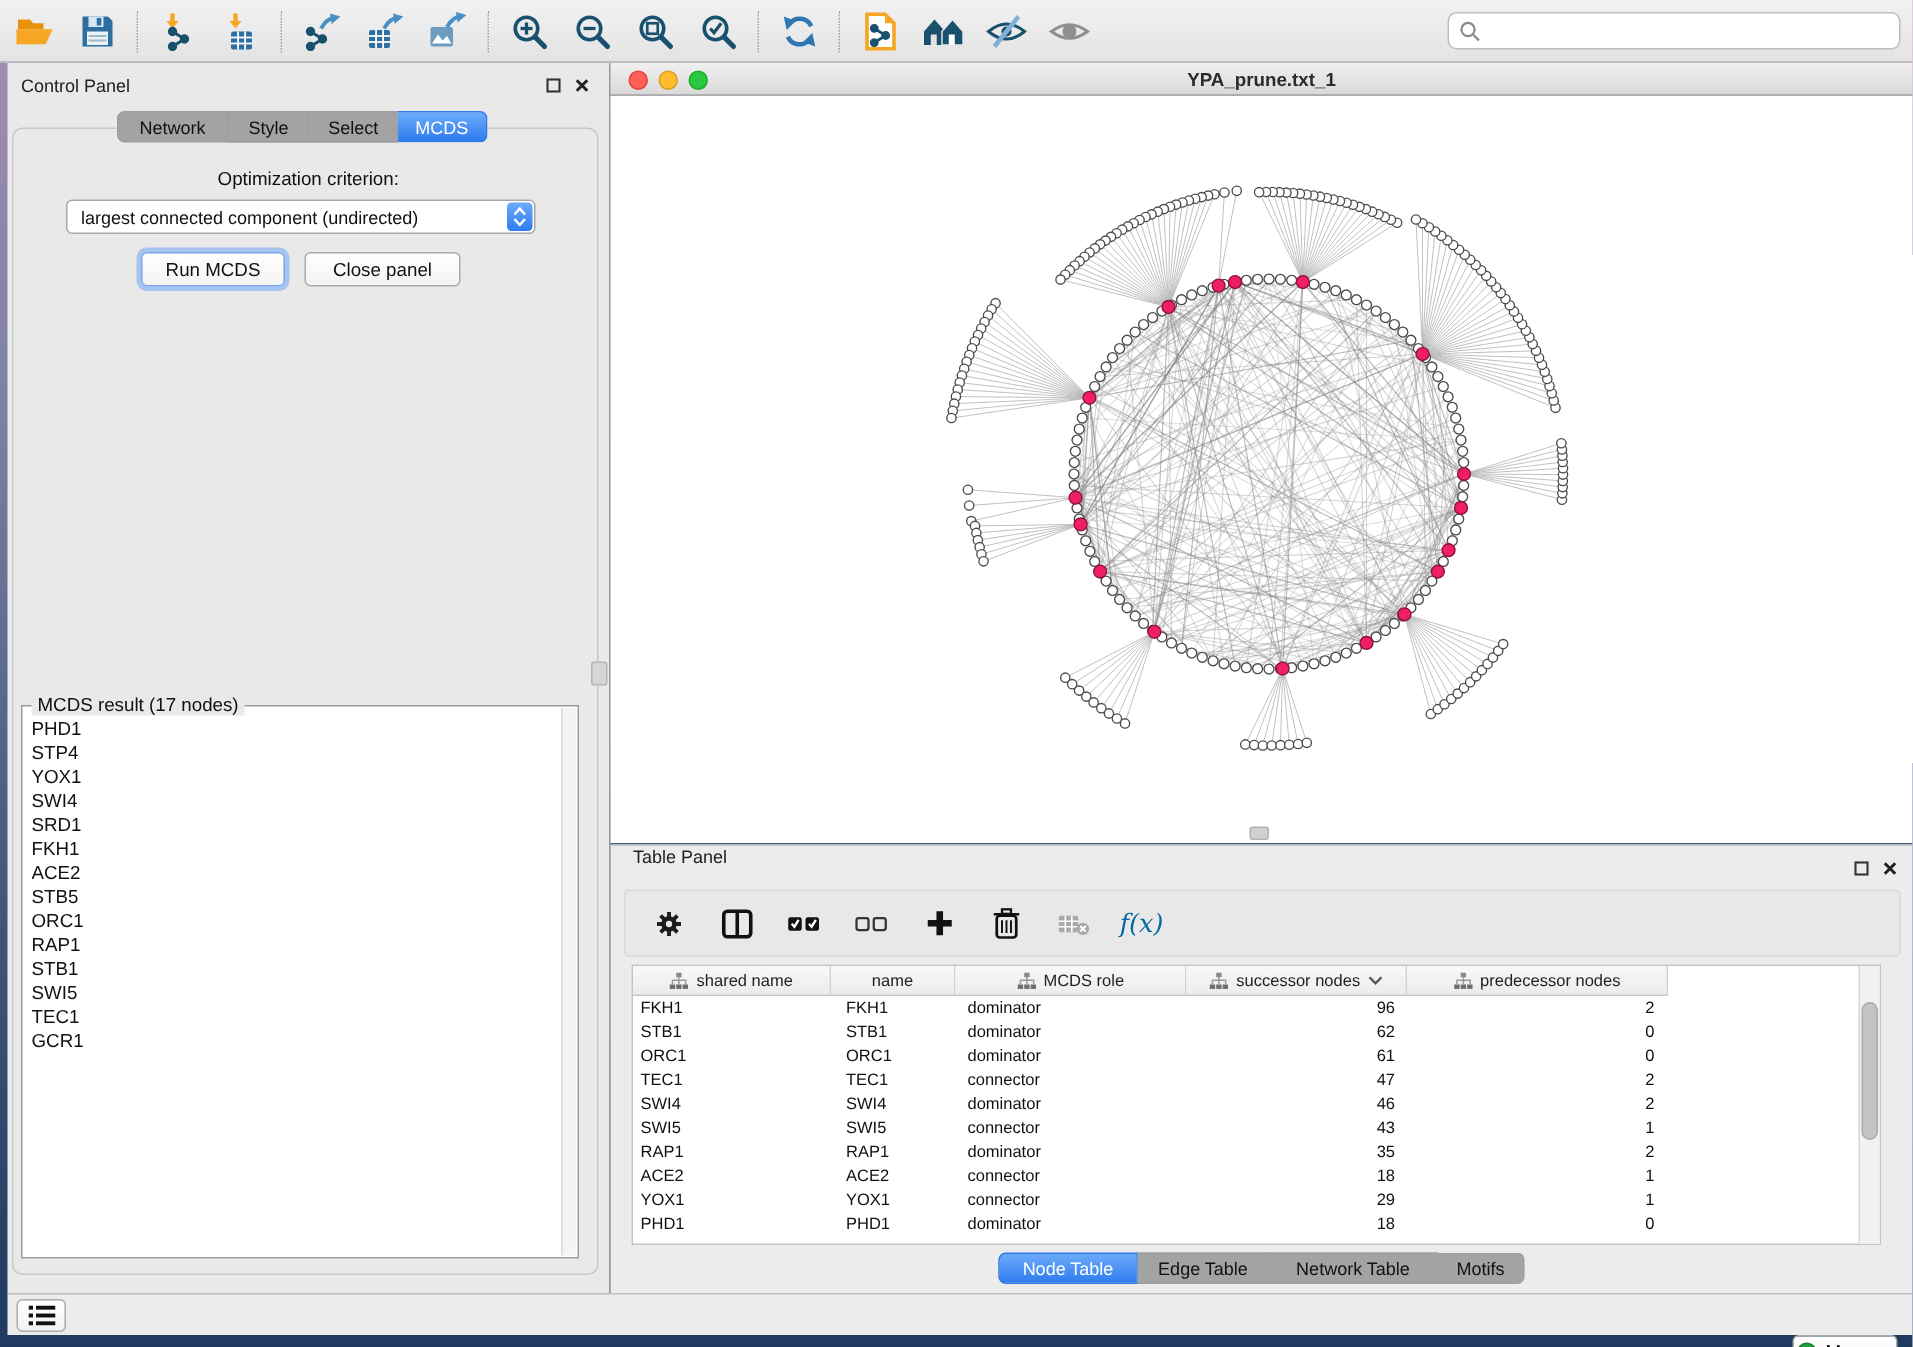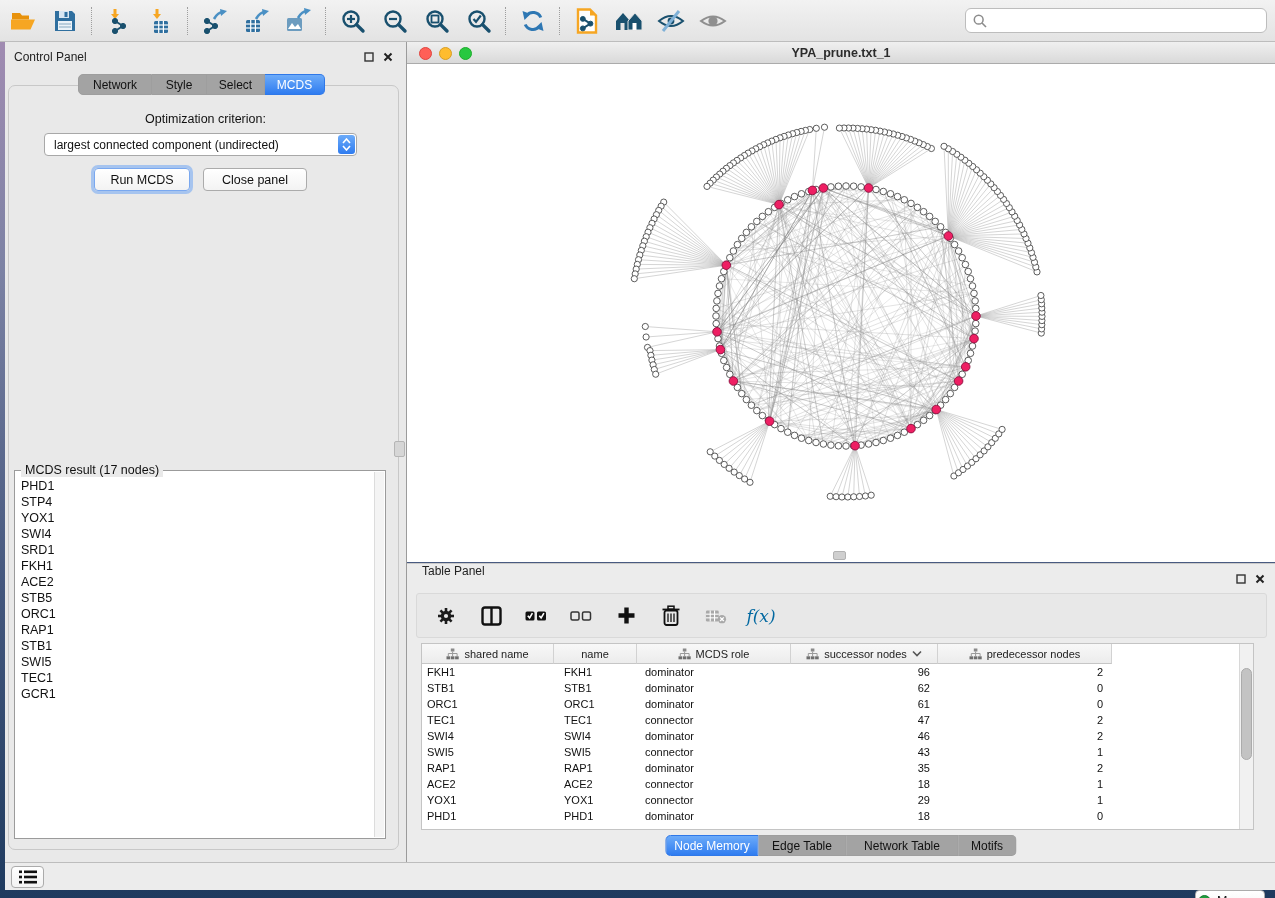--- a/index.html
+++ b/index.html
@@ -1298,21 +1298,21 @@
             <div class="tcell" style="width: 154px; text-align: left; padding-left: 8px; box-sizing: border-box;">dominator</div>
             <div class="tcell" style="width: 147px; text-align: right; padding-right: 8px; box-sizing: border-box;">18</div>
             <div class="tcell" style="width: 174px; text-align: right; padding-right: 9px; box-sizing: border-box;">0</div>
           </div>
         </div>
       <div id="tp-scroll">
         <div id="tp-thumb"></div>
       </div>
     </div>
     <div id="tp-tabs" class="abs">
-        <div class="tab selected" style="width: 93px;">Node Memory</div>
+        <div class="tab selected" style="width: 93px;">Node Table</div>
         <div class="tab" style="width: 88px;">Edge Table</div>
         <div class="tab" style="width: 112px;">Network Table</div>
         <div class="tab" style="width: 58px;">Motifs</div>
       </div>
   </div>
 </div>
 
 <div id="status-bar" class="abs">
   <div id="list-btn" class="abs btn">
     <svg width="18" height="14" viewBox="0 0 18 14">

